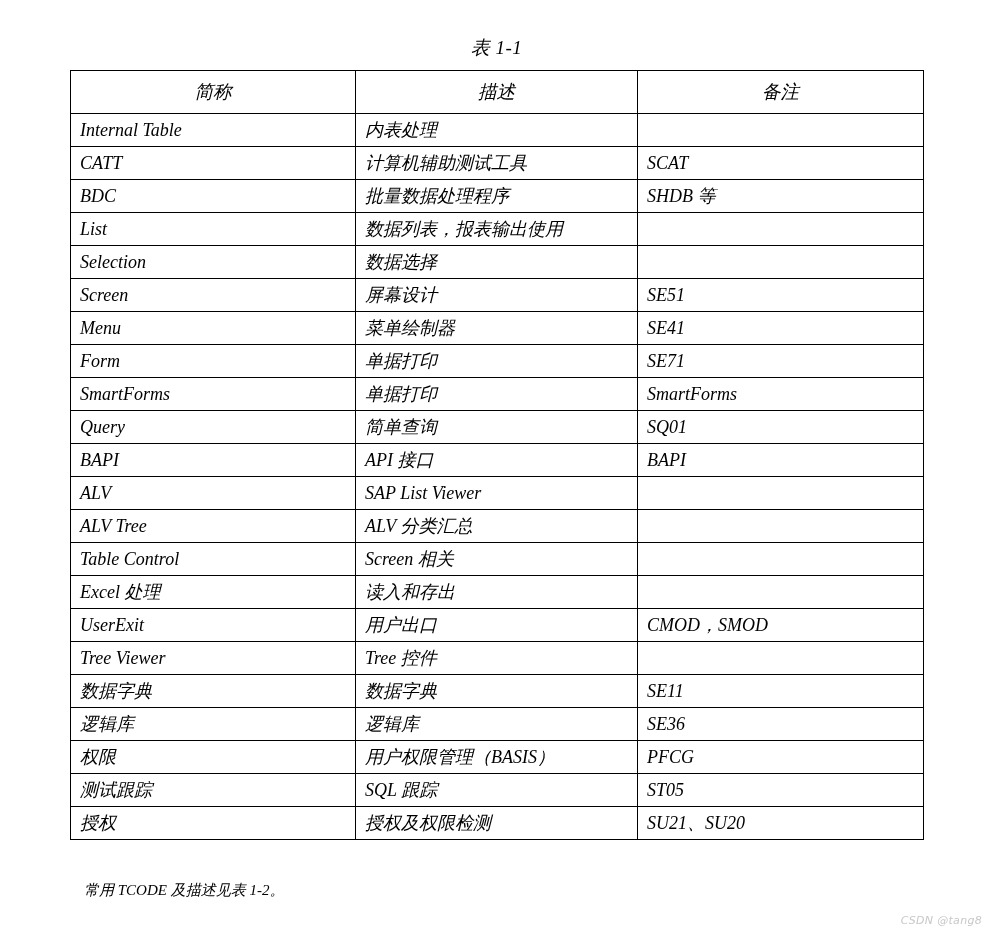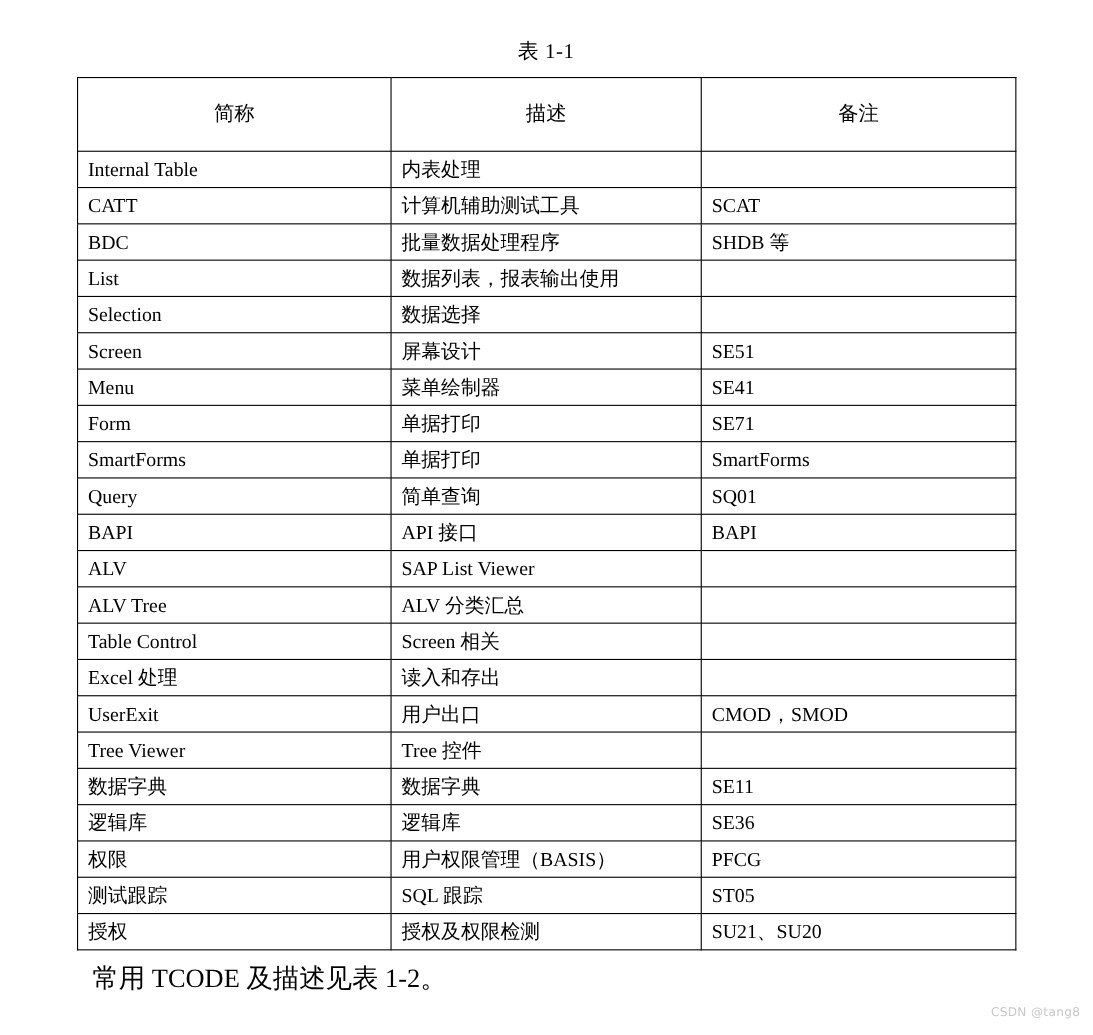--- a/index.html
+++ b/index.html
@@ -13,20 +13,21 @@
     font-family: "Liberation Serif", "DejaVu Serif", serif;
     color: #000000;
     position: relative;
     overflow: hidden;
   }
 
   .page {
     position: relative;
     width: 994px;
     height: 941px;
+    font-style: italic;
   }
 
   
   .caption {
     position: absolute;
     top: 36px;
     left: 70px;
     width: 853px;
     text-align: center;
     font-size: 19px;
@@ -57,34 +58,34 @@
     font-weight: normal;
     font-size: 18px;
     line-height: 22px;
     padding: 0 0 0 9px;
     height: 32px;
     vertical-align: middle;
     white-space: pre;
     overflow: hidden;
   }
   table.doc-table thead th {
-    padding: 16px;
+    padding: 4px;
     height: 34px;
     font-size: 18.5px;
   }
   table.doc-table tbody td {
     text-align: left;
   }
 
   
   .footer-note {
     position: absolute;
     top: 878px;
     left: 84px;
-    font-size: 24px;
+    font-size: 15px;
     line-height: 24px;
     white-space: pre;
   }
 
   
   .watermark {
     position: absolute;
     top: 914px;
     right: 12px;
     font-family: "DejaVu Sans", "Liberation Sans", sans-serif;

